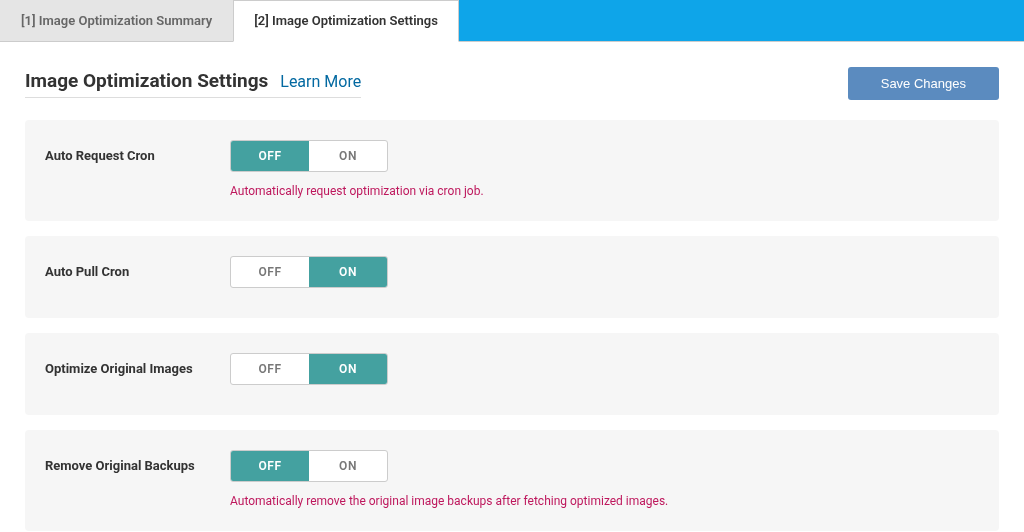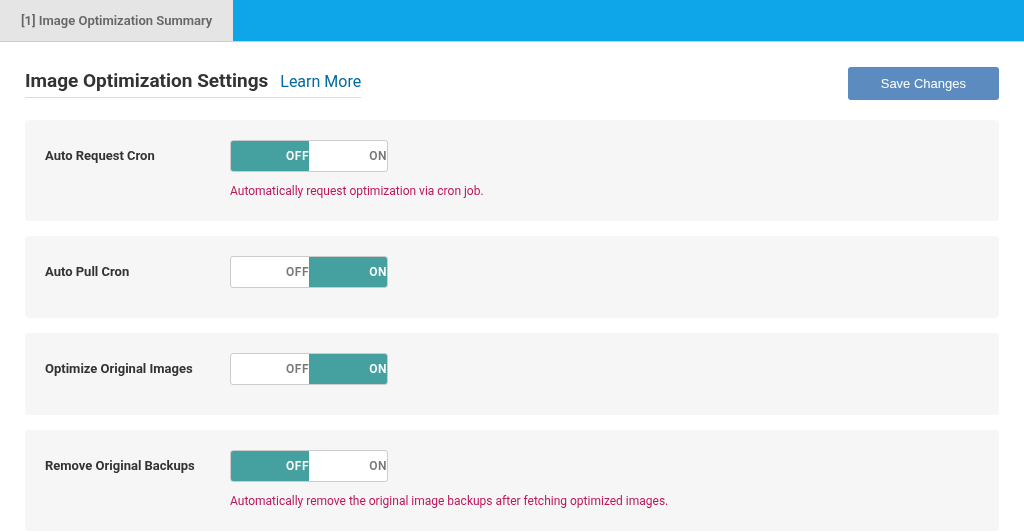--- a/index.html
+++ b/index.html
@@ -93,21 +93,21 @@
   .toggle {
     display: inline-flex;
     border: 1px solid #ccc;
     border-radius: 3px;
     overflow: hidden;
     background: #fff;
     margin-bottom: 10px;
   }
   .toggle-opt {
     width: 78px;
-    text-align: right;
+    text-align: center;
     padding: 8px 0;
     font-size: 12px;
     font-weight: 600;
     color: #777;
     cursor: pointer;
     letter-spacing: 0.5px;
   }
   .toggle-opt.selected {
     background: #44a1a0;
     color: #fff;
@@ -116,20 +116,21 @@
     color: #be185d;
     font-size: 12px;
     line-height: 1.6;
   }
 </style>
 </head>
 <body>
 
 <div class="tabs">
   <div class="tab inactive">[1] Image Optimization Summary</div>
+  <div class="tab active">[2] Image Optimization Settings</div>
 </div>
 
 <div class="content">
 
   <div class="header-row">
     <div class="header-left">
       <h2>Image Optimization Settings</h2>
       <a href="#" class="learn-more">Learn More</a>
     </div>
     <button class="save-btn">Save Changes</button>

